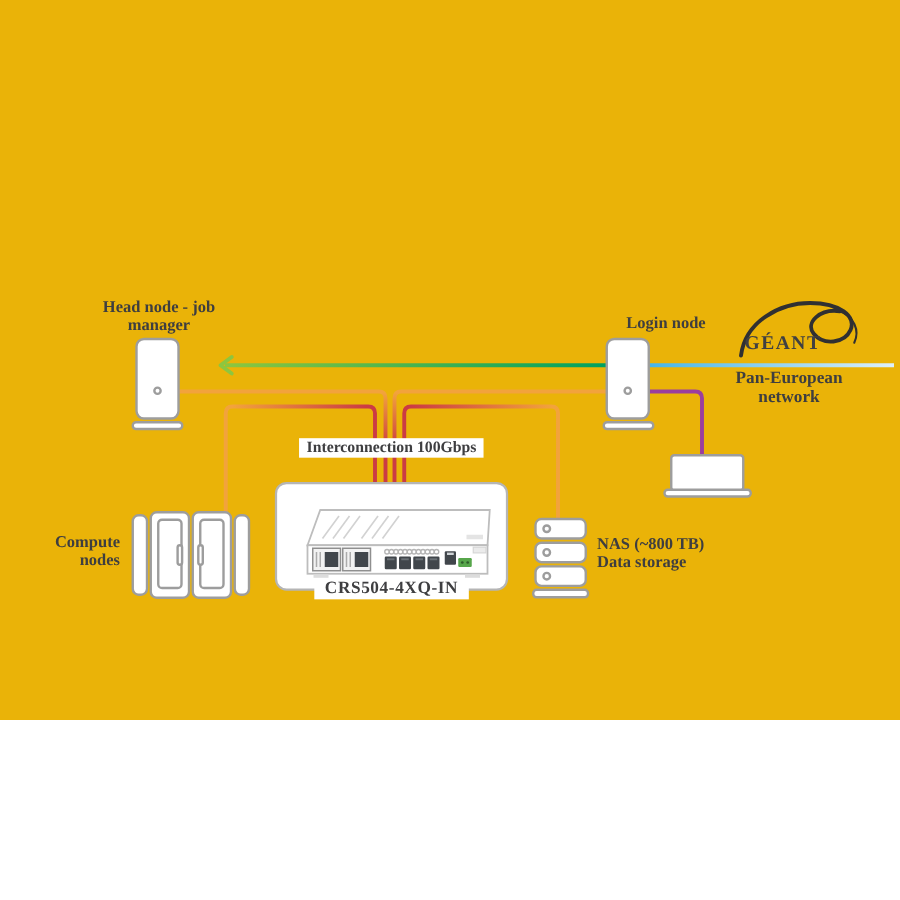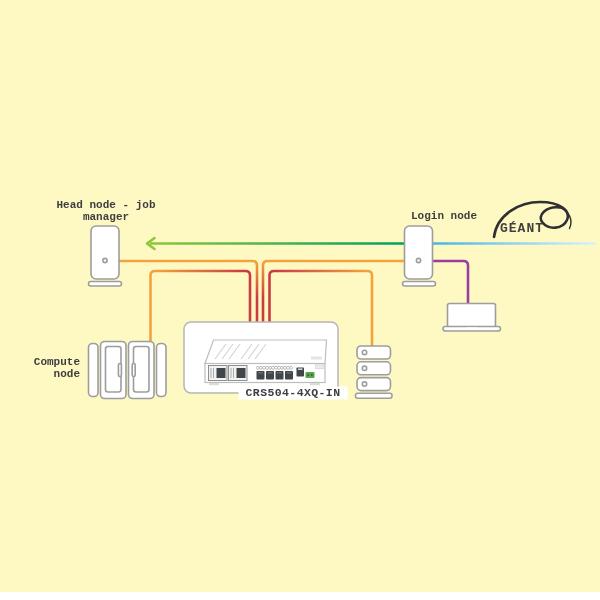--- a/index.html
+++ b/index.html
@@ -1,18 +1,18 @@
 <!DOCTYPE html>
 <html style="--orange: #f2a33c; --red: #cb3b44; --green-light: #8dc63f; --green-dark: #00a160; --blue: #45b5e8; --blue-fade: #ddf0fb; --purple: #9b3e9e; --outline-gray: #9d9d9d; --box-gray: #b5b5b5; --device-gray: #bdbdbd; --port-dark: #41464b; --terminal-green: #57a64b; --logo-ink: #303032; --text: #3e3e40;"><head>
 <meta charset="utf-8">
 <style>
   html,body{margin:0;padding:0;background:#ffffff;}
   #stage{
-    position:relative;width:600px;height:592px;background:#fef9c3;overflow:hidden;
-    font-family:Liberation Mono, monospace;
+    position:relative;width:600px;height:480px;background:#eab308;overflow:hidden;
+    font-family:Liberation Serif, serif;
   }
   #wires{position:absolute;left:0;top:0;z-index:1;}
   .lbl{
     position:absolute;z-index:2;color:var(--text,#3e3e40);font-weight:bold;
     white-space:pre-line;line-height:1.12;
   }
   .lbl.center{text-align:center;}
   .lbl.right{text-align:right;}
   .node-lbl{font-size:11px;}
   .interconnect-lbl{
@@ -188,22 +188,27 @@
       <path d="M560 207.5 C569 211 573.5 220 569.5 228.5" stroke-width="1.4"></path>
     </g>
   </svg>
 
   <div class="lbl node-lbl center tc" style="left:106px;top:211px;">Head node - job
 manager</div>
 
   <div class="lbl node-lbl center tc" style="left:418px;top:216px;margin-left:26px;">Login node</div>
 
   <div class="lbl node-lbl right tr" style="left:80px;top:368px;">Compute
-node</div>
-
-
-
-  <div class="lbl model-lbl tc" style="left:261px;top:393px;margin-left:32px;">CRS504-4XQ-IN</div>
+nodes</div>
+
+  <div class="lbl node-lbl tl" style="left:398px;top:368.5px;">NAS (~800 TB)
+Data storage</div>
+
+  <div class="lbl interconnect-lbl tc" style="left:261px;top:298.5px;">Interconnection 100Gbps</div>
+
+  <div class="lbl model-lbl tc" style="left:261px;top:393px;">CRS504-4XQ-IN</div>
 
   <div class="lbl geant-lbl tc" style="left:522px;top:228.5px;">GÉANT</div>
 
+  <div class="lbl pan-lbl center tc" style="left:526px;top:259px;">Pan-European
+network</div>
 
 </div>
 
 </body></html>

